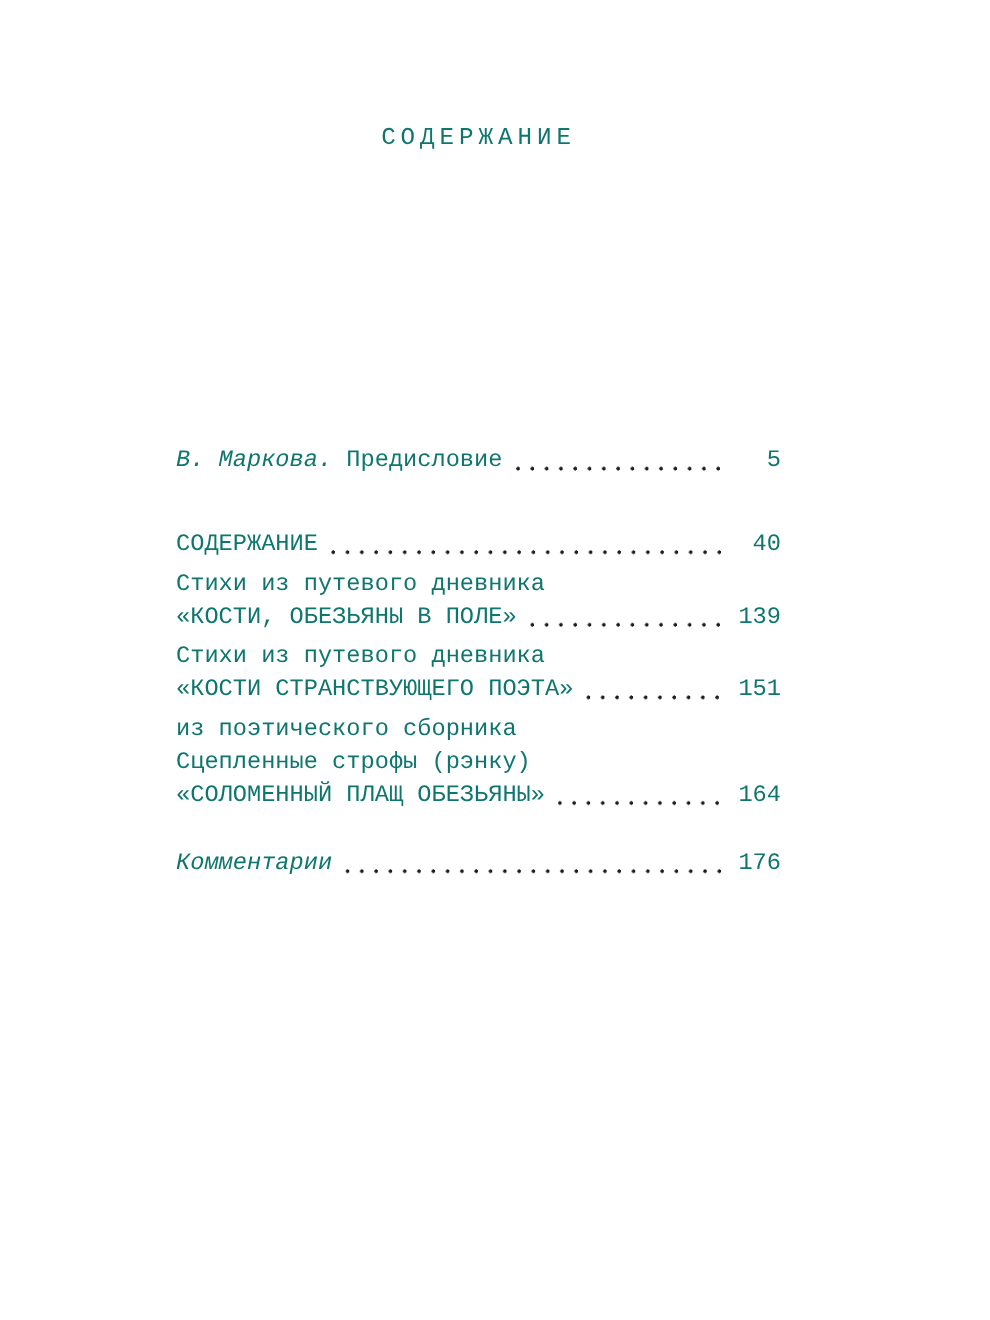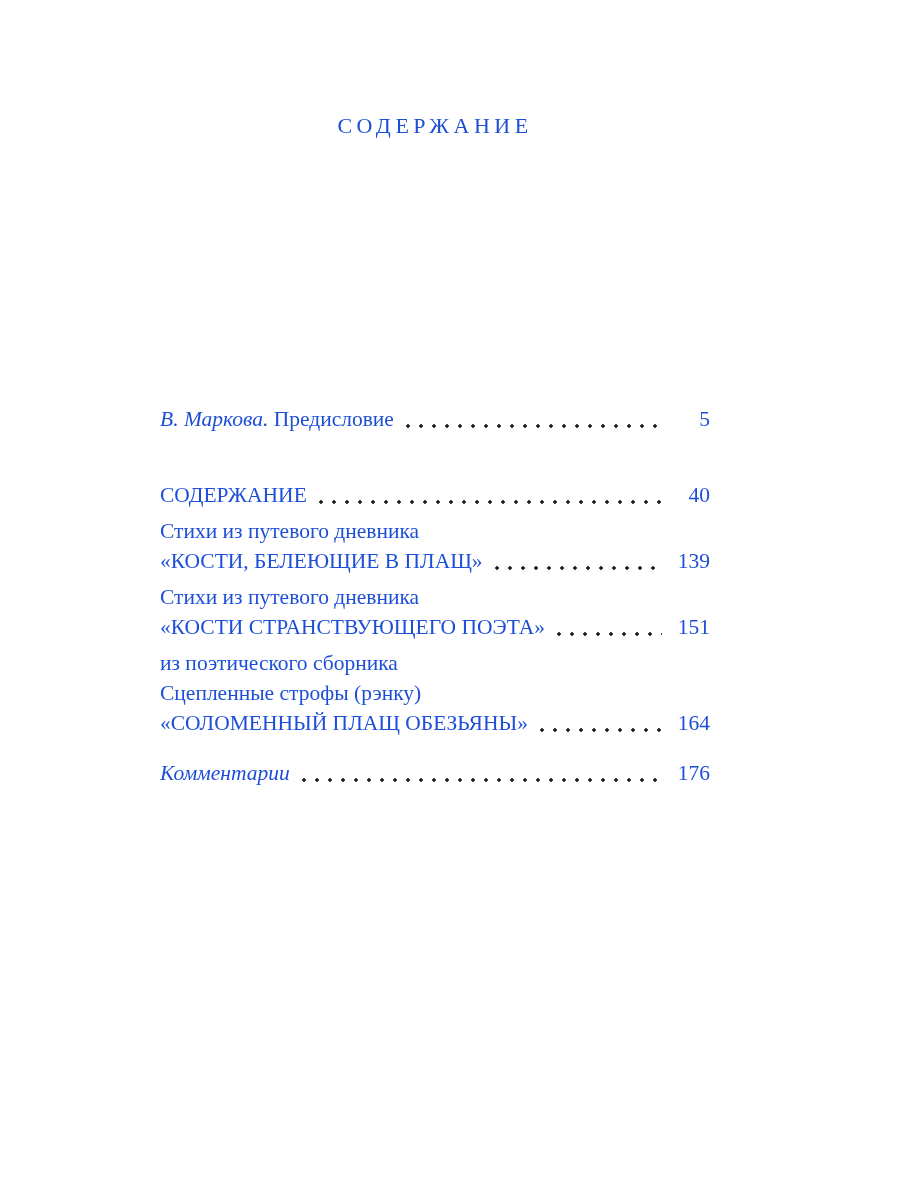--- a/index.html
+++ b/index.html
@@ -5,22 +5,22 @@
   html, body {
     margin: 0;
     padding: 0;
     background: #ffffff;
   }
   .page {
     position: relative;
     width: 900px;
     height: 1200px;
     background: #ffffff;
-    color: #1d4ed8;
-    font-family: Liberation Serif, serif;
+    color: #0f766e;
+    font-family: Liberation Mono, monospace;
     overflow: hidden;
   }
   .title {
     position: absolute;
     top: 110px;
     left: 160px;
     width: 550px;
     margin: 0;
     text-align: center;
     font-size: 22px;
@@ -31,21 +31,21 @@
   .toc {
     position: absolute;
     top: 404px;
     left: 160px;
     width: 550px;
     font-size: 21.5px;
     line-height: 30px;
   }
   .entry { margin-bottom: 6px; }
   .entry.gap-after { margin-bottom: 46px; }
-  .entry.gap-before { margin-top: 20px; }
+  .entry.gap-before { margin-top: 32px; }
   .line { white-space: nowrap; }
   .row {
     display: flex;
     align-items: flex-end;
   }
   .lbl { white-space: nowrap; }
   .italic { font-style: italic; }
   .leader {
     flex: 1 1 auto;
     align-self: stretch;
@@ -91,21 +91,21 @@
       <div class="row">
         <span class="lbl">СОДЕРЖАНИЕ</span>
         <span class="leader"></span>
         <span class="num">40</span>
       </div>
     </div>
 
     <div class="entry">
       <div class="line">Стихи из путевого дневника</div>
       <div class="row">
-        <span class="lbl">«КОСТИ, БЕЛЕЮЩИЕ В ПЛАЩ»</span>
+        <span class="lbl">«КОСТИ, ОБЕЗЬЯНЫ В ПОЛЕ»</span>
         <span class="leader"></span>
         <span class="num">139</span>
       </div>
     </div>
 
     <div class="entry">
       <div class="line">Стихи из путевого дневника</div>
       <div class="row">
         <span class="lbl">«КОСТИ СТРАНСТВУЮЩЕГО ПОЭТА»</span>
         <span class="leader"></span>

